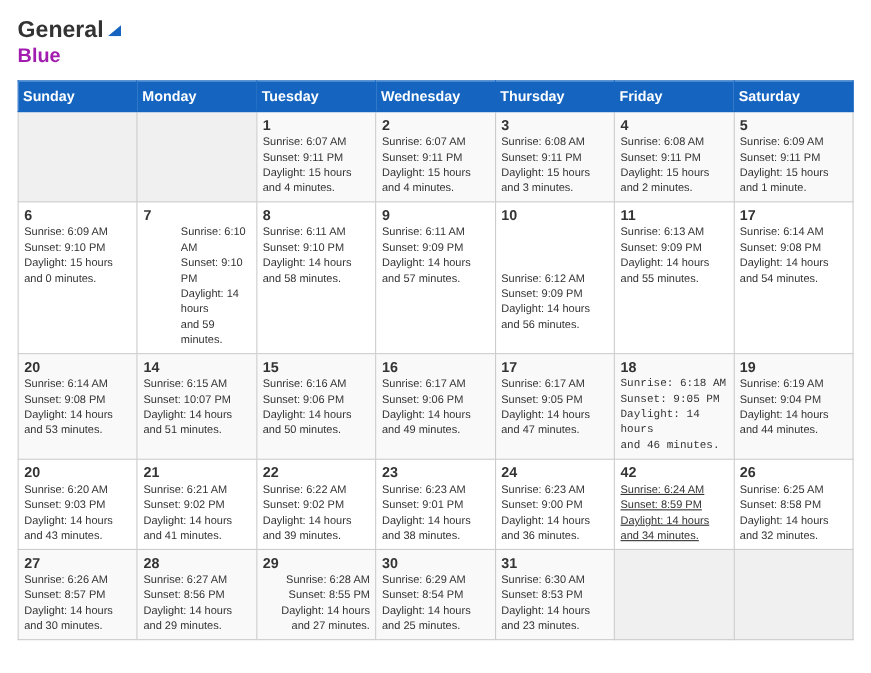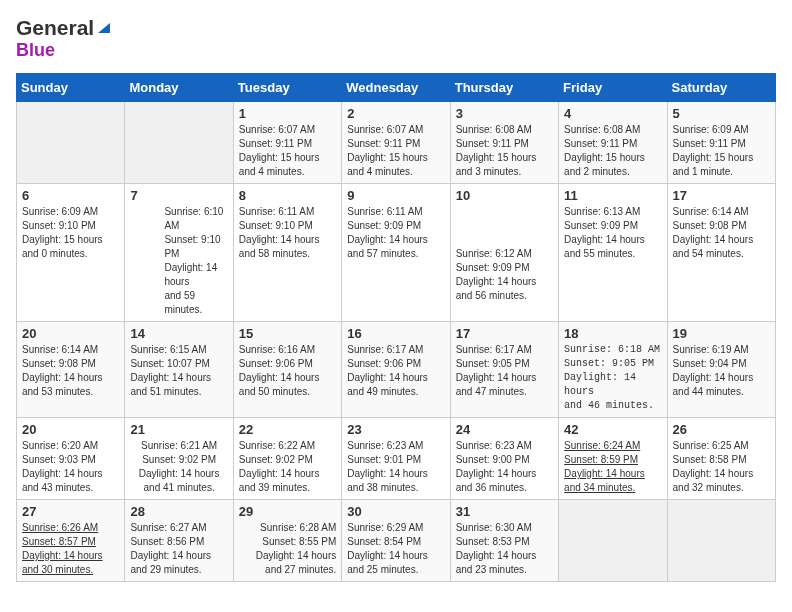--- a/index.html
+++ b/index.html
@@ -273,21 +273,21 @@
       <tr>
         <td>
           <span class="day-num">20</span>
           <div class="cell-text" style="white-space: pre-line;">Sunrise: 6:20 AM
 Sunset: 9:03 PM
 Daylight: 14 hours
 and 43 minutes.</div>
         </td>
         <td>
           <span class="day-num">21</span>
-          <div class="cell-text" style="white-space: pre-line; text-align: center;">Sunrise: 6:21 AM
+          <div class="cell-text" style="white-space: pre-line;">Sunrise: 6:21 AM
 Sunset: 9:02 PM
 Daylight: 14 hours
 and 41 minutes.</div>
         </td>
         <td>
           <span class="day-num">22</span>
           <div class="cell-text" style="white-space: pre-line;">Sunrise: 6:22 AM
 Sunset: 9:02 PM
 Daylight: 14 hours
 and 39 minutes.</div>
@@ -317,21 +317,21 @@
           <span class="day-num">26</span>
           <div class="cell-text" style="white-space: pre-line;">Sunrise: 6:25 AM
 Sunset: 8:58 PM
 Daylight: 14 hours
 and 32 minutes.</div>
         </td>
       </tr>
       <tr>
         <td>
           <span class="day-num">27</span>
-          <div class="cell-text" style="white-space: pre-line; text-decoration: underline;">Sunrise: 6:26 AM
+          <div class="cell-text" style="white-space: pre-line;">Sunrise: 6:26 AM
 Sunset: 8:57 PM
 Daylight: 14 hours
 and 30 minutes.</div>
         </td>
         <td>
           <span class="day-num">28</span>
           <div class="cell-text" style="white-space: pre-line;">Sunrise: 6:27 AM
 Sunset: 8:56 PM
 Daylight: 14 hours
 and 29 minutes.</div>

